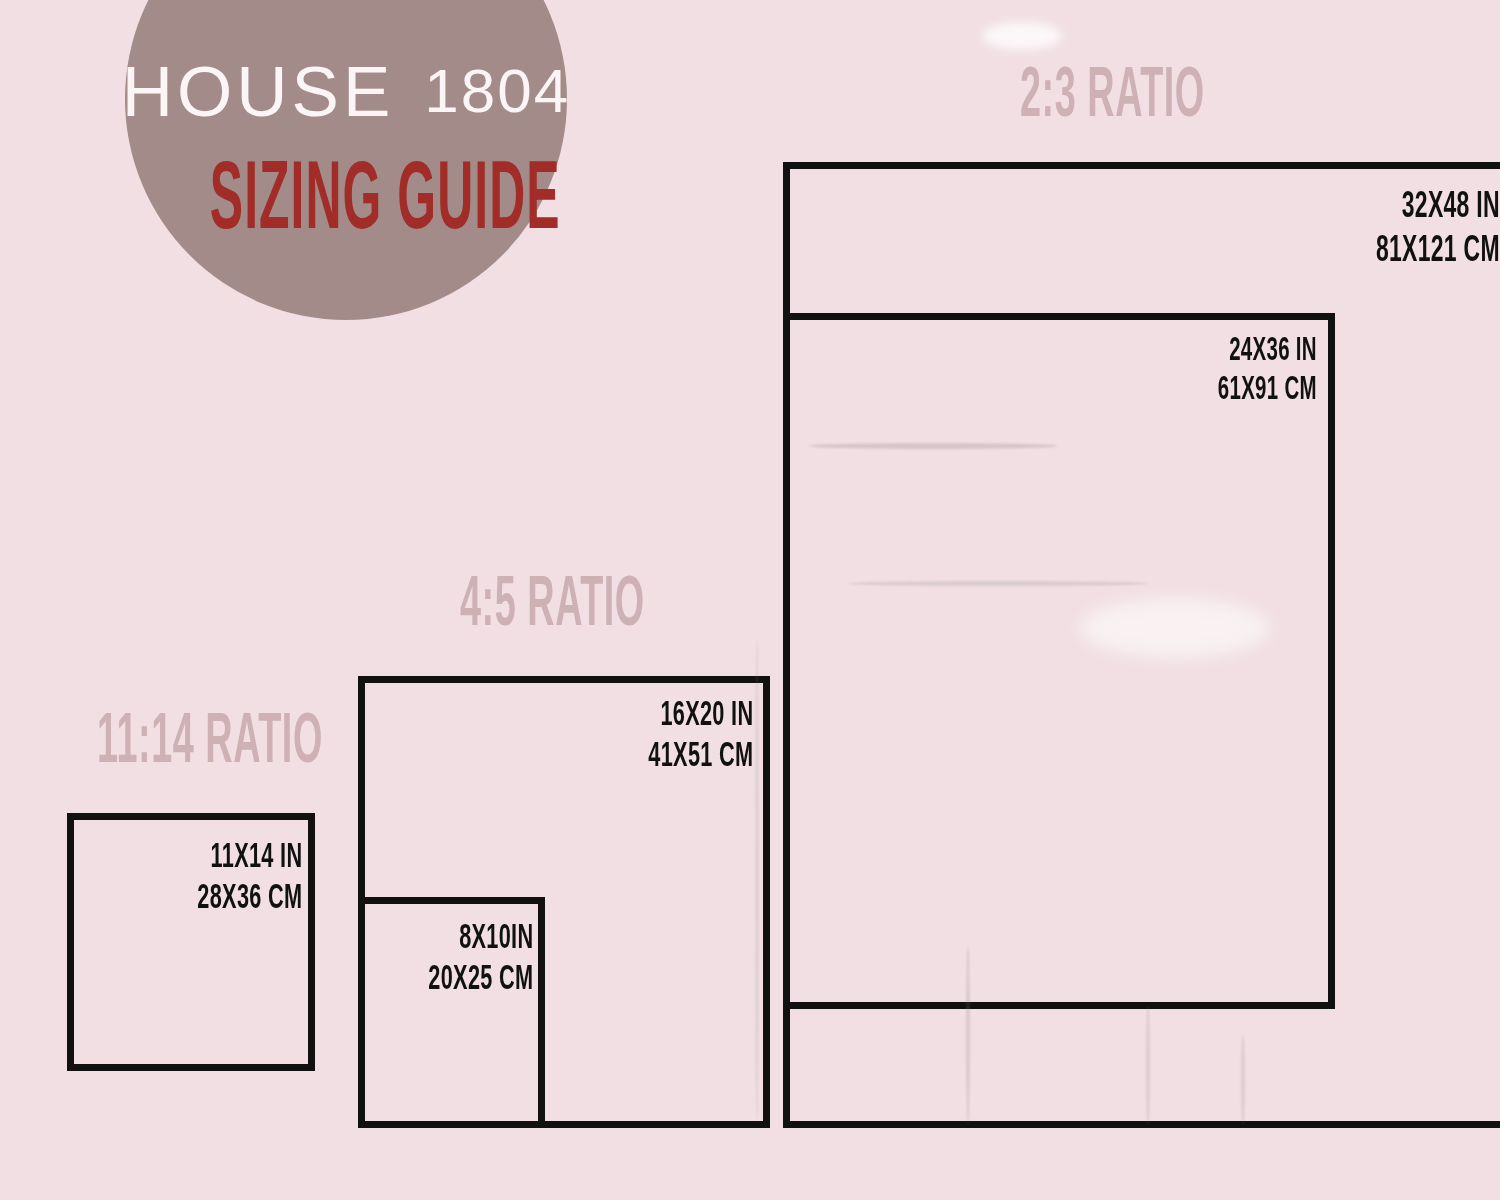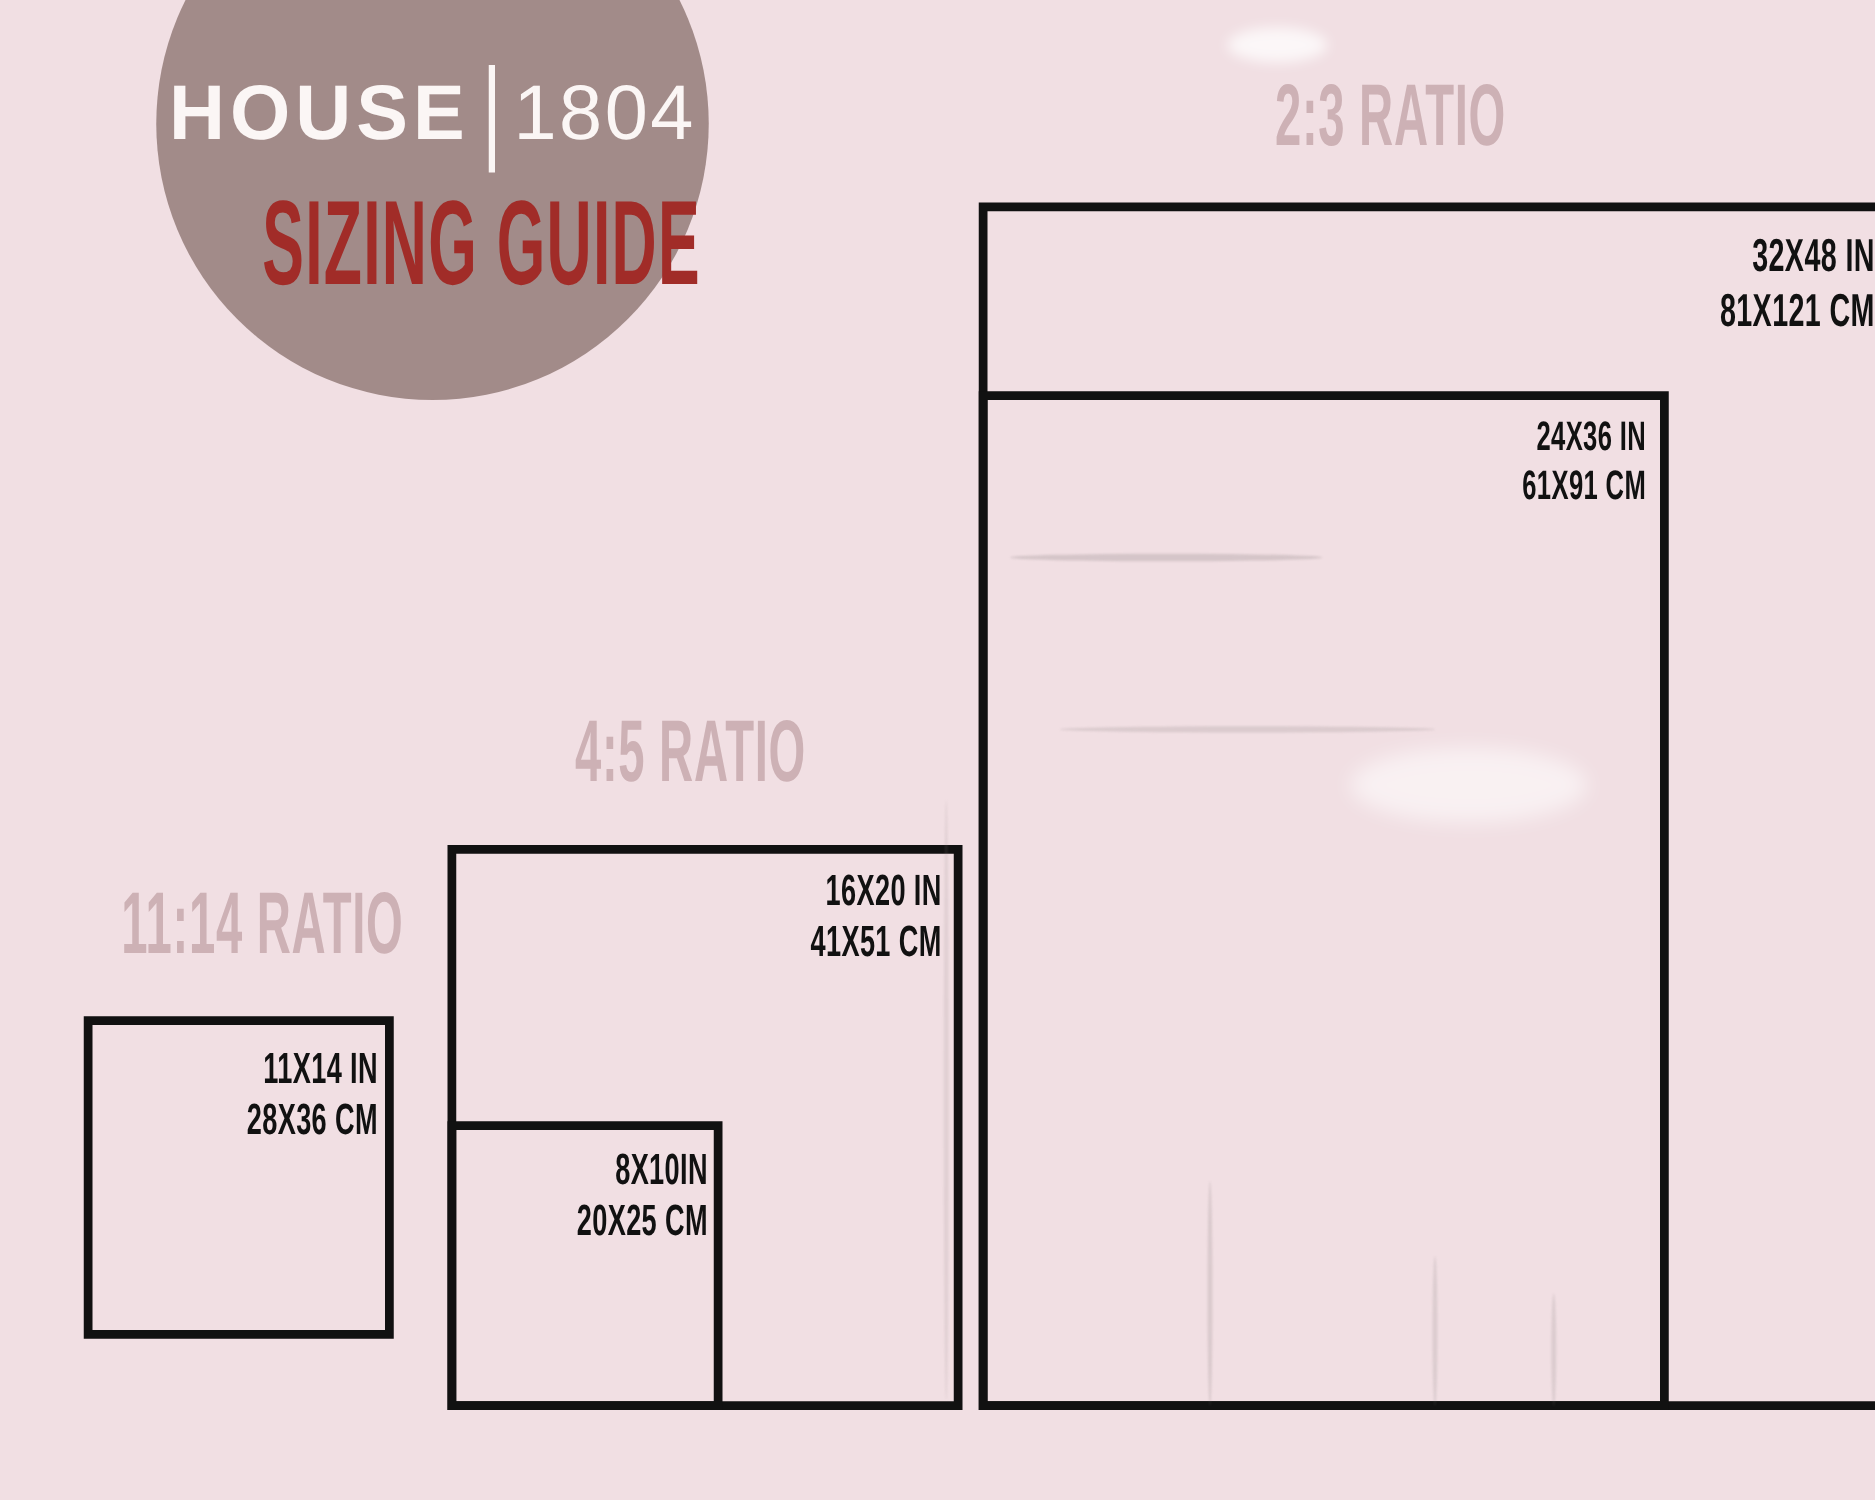--- a/index.html
+++ b/index.html
@@ -12,21 +12,21 @@
   
   .logo-circle{
     position:absolute;left:125px;top:-122px;width:442px;height:442px;
     border-radius:50%;background:var(--circle,#a28b89);
   }
   .brand-line{
     position:absolute;left:125px;top:48px;width:442px;
     display:flex;justify-content:center;align-items:center;gap:15px;
     color:var(--brand,#fbf6f5);
   }
-  .brand-word{font-size:62px;letter-spacing:4px;line-height:1;font-weight:bold;}
+  .brand-word{font-size:71px;letter-spacing:4px;line-height:1;}
   .brand-year{font-size:62px;letter-spacing:2px;line-height:1;}
   .logo-divider{width:5px;height:86px;background:var(--brand,#fbf6f5);transform:translateY(4px);}
   .subtitle{
     position:absolute;left:85px;top:147px;width:520px;text-align:center;
     font-size:96px;font-weight:bold;letter-spacing:2px;line-height:1;
     color:var(--subtitle,#a12c28);
     transform:scaleX(0.52);transform-origin:center top;white-space:nowrap;
   }
 
   
@@ -35,23 +35,23 @@
     color:var(--ratiocol,#cdb1b5);letter-spacing:1px;text-align:center;
     transform:scaleX(0.54);transform-origin:center top;white-space:nowrap;
   }
   .ratio-2-3  {left:951px;top:57px; width:300px;}
   .ratio-4-5  {left:391px;top:566px;width:300px;}
   .ratio-11-14{left:28px; top:703px;width:300px;}
 
   
   .rect{position:absolute;border:7px solid var(--outline,#111);box-sizing:border-box;}
   .rect-32x48{left:783px;top:162px;width:740px;height:966px;}
-  .rect-24x36{left:783px;top:313px;width:552px;height:815px;}
+  .rect-24x36{left:783px;top:313px;width:552px;height:696px;}
   .rect-16x20{left:358px;top:676px;width:412px;height:452px;padding-left:14px;}
-  .rect-8x10 {left:358px;top:897px;width:220px;height:231px;}
+  .rect-8x10 {left:358px;top:897px;width:187px;height:231px;}
   .rect-11x14{left:55px; top:813px;width:248px;height:258px;margin-left:12px;}
 
   .size-label{
     position:absolute;text-align:right;font-weight:bold;line-height:1.18;
     letter-spacing:0.5px;color:var(--outline,#111);
     transform:scaleX(0.62);transform-origin:top right;white-space:nowrap;
   }
   .rect-32x48 .size-label{top:14px;right:16px;font-size:37px;}
   .rect-24x36 .size-label{top:10px;right:11px;font-size:33px;}
   .rect-16x20 .size-label{top:9px; right:10px;font-size:35px;}

